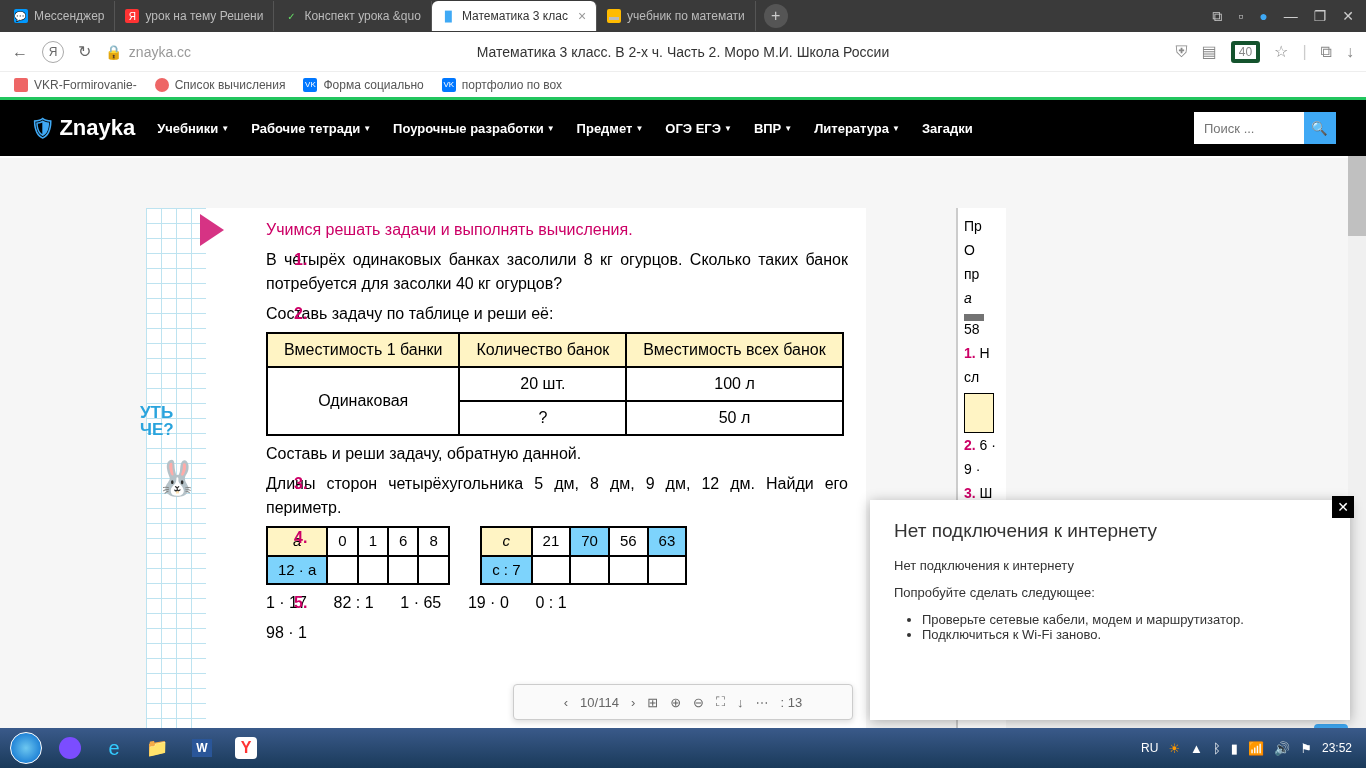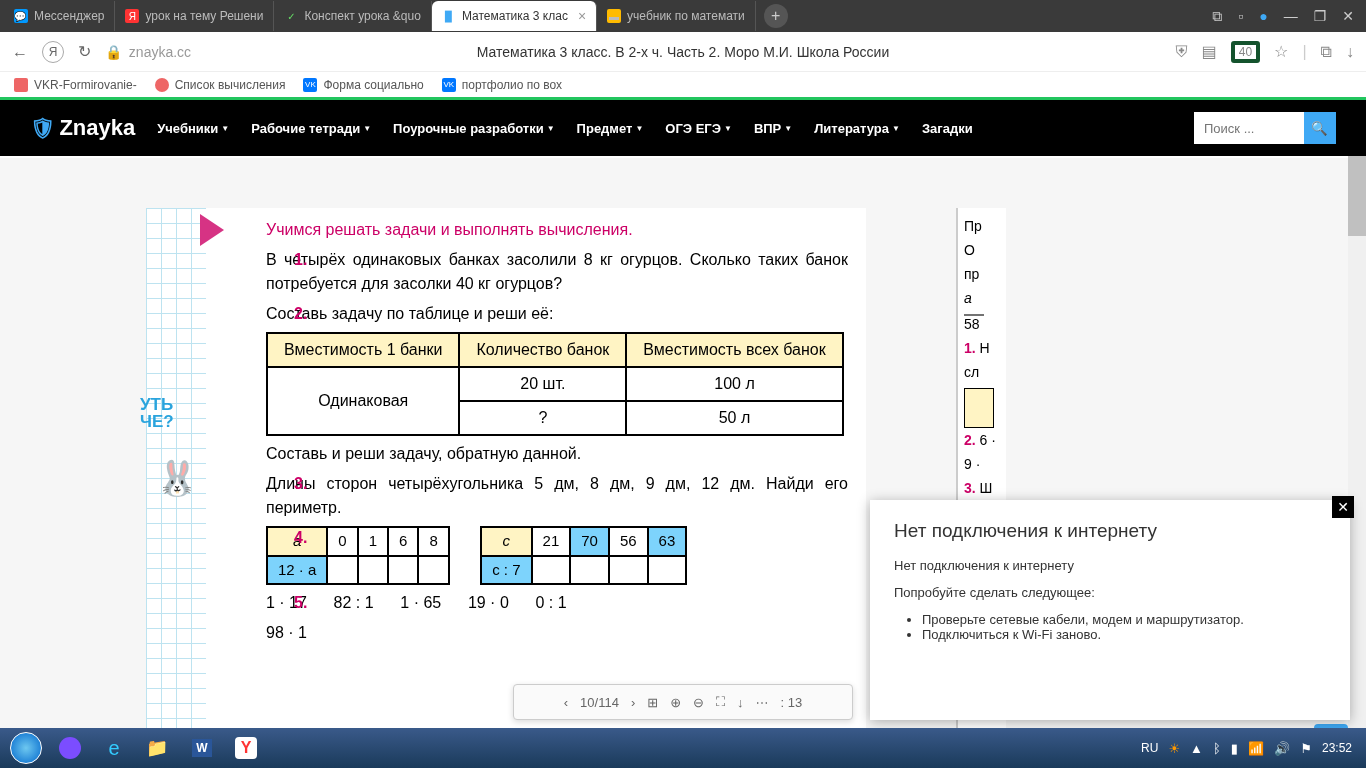--- a/index.html
+++ b/index.html
@@ -36,21 +36,21 @@
 .dd{font-size:8px;color:#fff}
 .search-wrap{margin-left:auto;display:flex}
 .search-in{width:110px;height:32px;border:none;padding:0 10px;font-size:13px}
 .search-btn{width:32px;height:32px;background:#3fa9f5;border:none;color:#fff;cursor:pointer}
 
 
 .content{position:absolute;top:158px;left:0;right:0;bottom:40px;overflow:hidden;background:#f6f6f6}
 .pagewrap{position:absolute;left:146px;top:50px;width:720px;height:560px;background:#fff;display:flex}
 .leftstrip{width:70px;background:#fff;position:relative}
 .gridbg{position:absolute;left:0;top:0;width:60px;height:100%;background-image:linear-gradient(#7ec8e3 1px,transparent 1px),linear-gradient(90deg,#7ec8e3 1px,transparent 1px);background-size:15px 15px;opacity:.5}
-.sidetext{position:absolute;top:188px;left:-6px;writing-mode:horizontal-tb;color:#2aa4dd;font-weight:700;font-size:17px;line-height:1}
+.sidetext{position:absolute;top:196px;left:-6px;writing-mode:horizontal-tb;color:#2aa4dd;font-weight:700;font-size:17px;line-height:1}
 .hare{position:absolute;top:250px;left:10px;font-size:34px}
 .arrow{position:absolute;top:6px;left:54px;width:0;height:0;border-top:16px solid transparent;border-bottom:16px solid transparent;border-left:24px solid #d63384}
 .pagebody{flex:1;padding:10px 18px 0 50px;font-family:Georgia,serif;color:#000;font-size:16px;line-height:1.5;position:relative}
 .sect{color:#cc0066;font-weight:400}
 .num{position:absolute;left:28px;color:#cc0066;font-weight:700}
 .ptxt{margin-bottom:6px;text-align:justify}
 .tbl{border-collapse:collapse;margin:6px 0 6px 0}
 .tbl td,.tbl th{border:2px solid #000;padding:4px 16px;text-align:center;font-weight:400}
 .tbl th{background:#fff4c4}
 .smalltbl{border-collapse:collapse;display:inline-table;margin-right:26px;vertical-align:top}
@@ -281,21 +281,21 @@
           <span class="num">5.</span>
           <div class="ptxt" style="white-space:pre">1 · 17      82 : 1      1 · 65      19 · 0      0 : 1</div>
           <div class="ptxt">98 · 1</div>
         </div>
     </div>
     <div class="rightpage">
       <div>Пр</div>
         <div>О</div>
         <div>пр</div>
       <div style="font-style:italic">a</div>
-      <div style="border-top:2px solid #737373;width:20px">58</div>
+      <div style="border-top:7px solid #737373;width:20px">58</div>
       <div><span class="rpnum">1.</span> Н</div>
         <div>сл</div>
       <div style="height:40px;border:1px solid #000;background:#fff4c4;width:30px;margin:4px 0"></div>
       <div><span class="rpnum">2.</span> 6 ·</div>
         <div>9 ·</div>
       <div><span class="rpnum">3.</span> Ш</div>
         <div>ти</div>
         <div>ча</div>
         <div>3</div>
       <div><span class="rpnum">4.</span> М</div>

